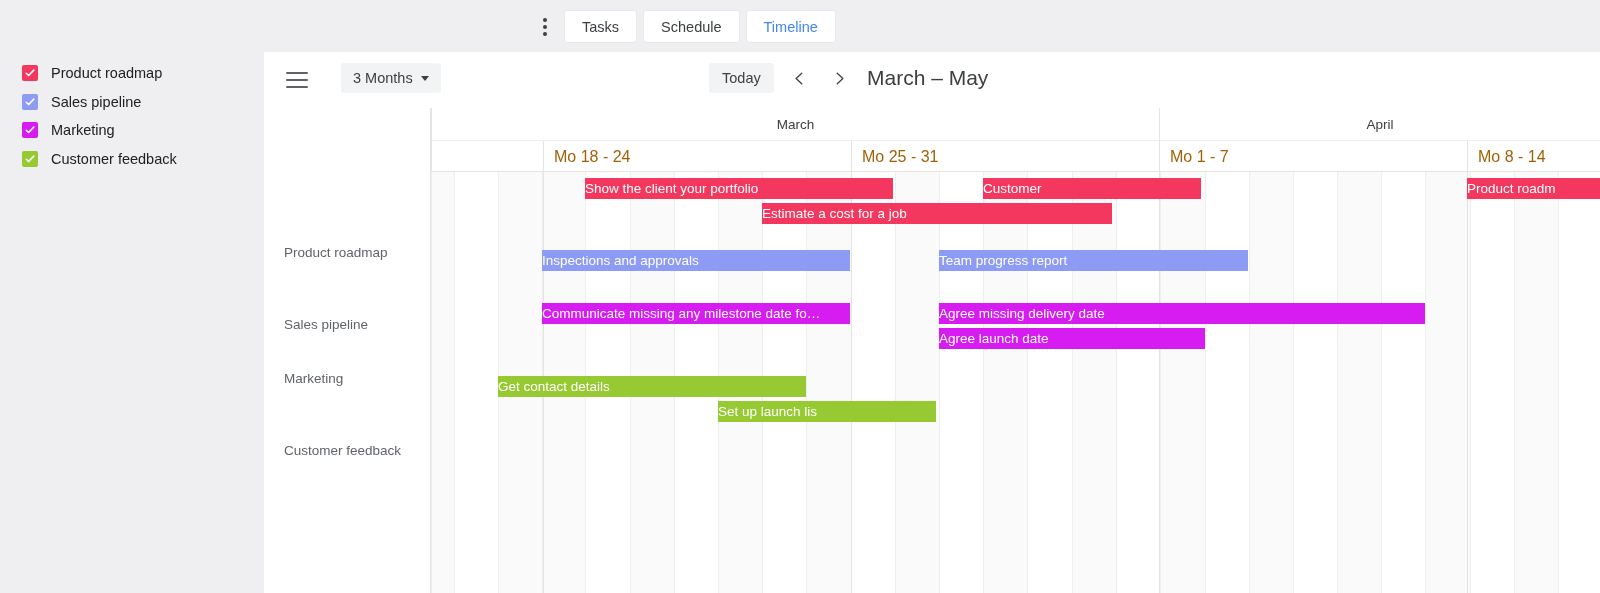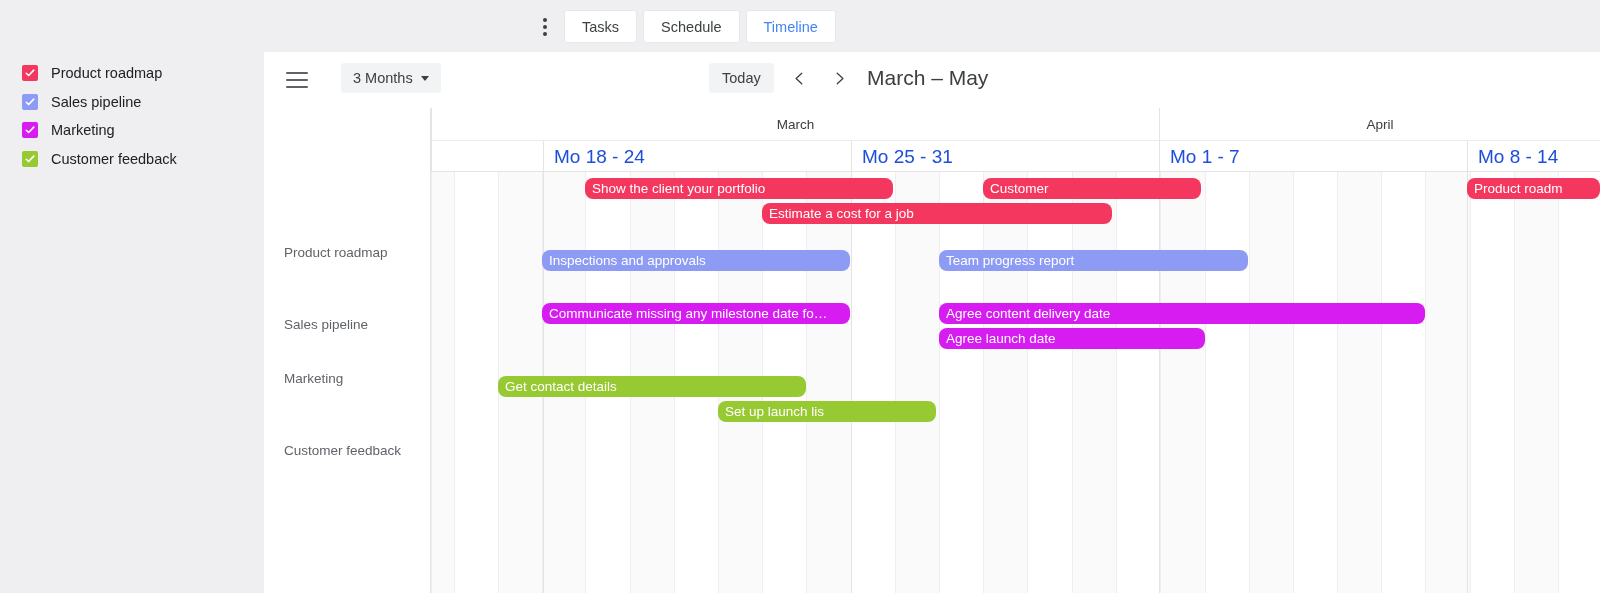--- a/index.html
+++ b/index.html
@@ -128,35 +128,35 @@
     font-size: 13.5px; color: #3c4043;
     border-left: 1px solid #e4e4e4;
   }
   #weekband {
     position: absolute; left: 0; top: 33px; width: 1169px; height: 31px;
     border-bottom: 1px solid #e4e4e4;
   }
   .weekcell {
     position: absolute; top: 0; height: 31px;
     display: flex; align-items: center;
-    font-size: 19px; color: #1d4ed8; padding-left: 10px;
+    font-size: 16px; color: #a16207; padding-left: 10px;
     border-left: 1px solid #e4e4e4;
   }
   #body { position: absolute; left: 0; top: 64px; width: 1169px; height: 421px; }
   .wkshade {
     position: absolute; top: 0; height: 421px; background: #fafafa;
   }
   .vline {
     position: absolute; top: 0; width: 1px; height: 421px; background: #eeeeee;
   }
   .vline.week { background: #e4e4e4; }
   .bar {
-    position: absolute; height: 21px; border-radius: 8px;
+    position: absolute; height: 21px; border-radius: 0;
     display: flex; align-items: center;
-    padding-left: 7px; overflow: hidden;
+    overflow: hidden;
     color: #ffffff; font-size: 13.5px; white-space: nowrap;
     cursor: pointer;
   }
 </style>
 </head>
 <body>
 
 <div id="topbar">
   <div id="tabgroup">
     <div id="kebab">
@@ -295,21 +295,21 @@
           <div class="vline week" style="left: 420px;"></div>
           <div class="vline week" style="left: 728px;"></div>
           <div class="vline week" style="left: 1036px;"></div>
           <div class="bar" style="left: 154px; width: 308px; top: 6px; background: rgb(244, 55, 94);">Show the client your portfolio</div>
           <div class="bar" style="left: 331px; width: 350px; top: 31px; background: rgb(244, 55, 94);">Estimate a cost for a job</div>
           <div class="bar" style="left: 552px; width: 218px; top: 6px; background: rgb(244, 55, 94);">Customer</div>
           <div class="bar" style="left: 1036px; width: 133px; top: 6px; background: rgb(244, 55, 94);">Product roadm</div>
           <div class="bar" style="left: 111px; width: 308px; top: 78px; background: rgb(141, 155, 244);">Inspections and approvals</div>
           <div class="bar" style="left: 508px; width: 309px; top: 78px; background: rgb(141, 155, 244);">Team progress report</div>
           <div class="bar" style="left: 111px; width: 308px; top: 131px; background: rgb(214, 28, 240);">Communicate missing any milestone date fo…</div>
-          <div class="bar" style="left: 508px; width: 486px; top: 131px; background: rgb(214, 28, 240);">Agree content delivery date</div>
+          <div class="bar" style="left: 508px; width: 486px; top: 131px; background: rgb(214, 28, 240);">Agree missing delivery date</div>
           <div class="bar" style="left: 508px; width: 266px; top: 156px; background: rgb(214, 28, 240);">Agree launch date</div>
           <div class="bar" style="left: 67px; width: 308px; top: 204px; background: rgb(151, 202, 50);">Get contact details</div>
           <div class="bar" style="left: 287px; width: 218px; top: 229px; background: rgb(151, 202, 50);">Set up launch lis</div>
         </div>
     </div>
   </div>
 
 </div>
 
 </body></html>

